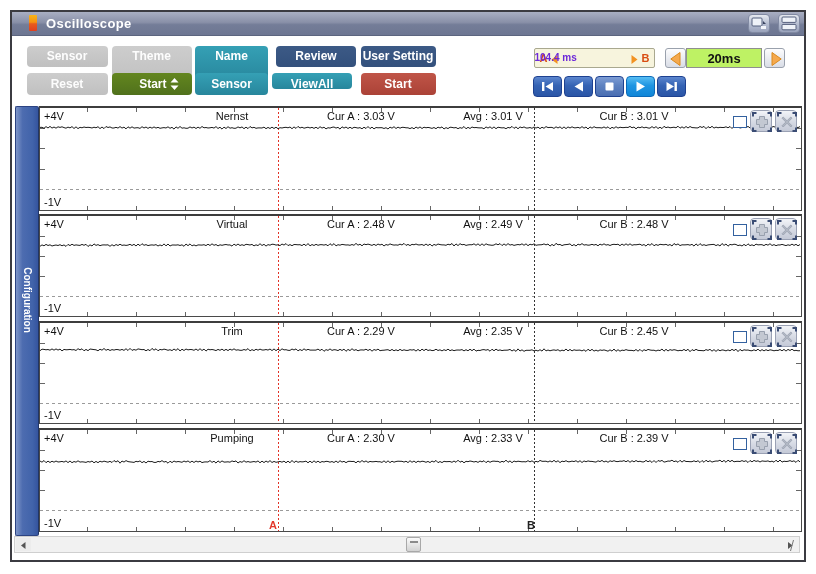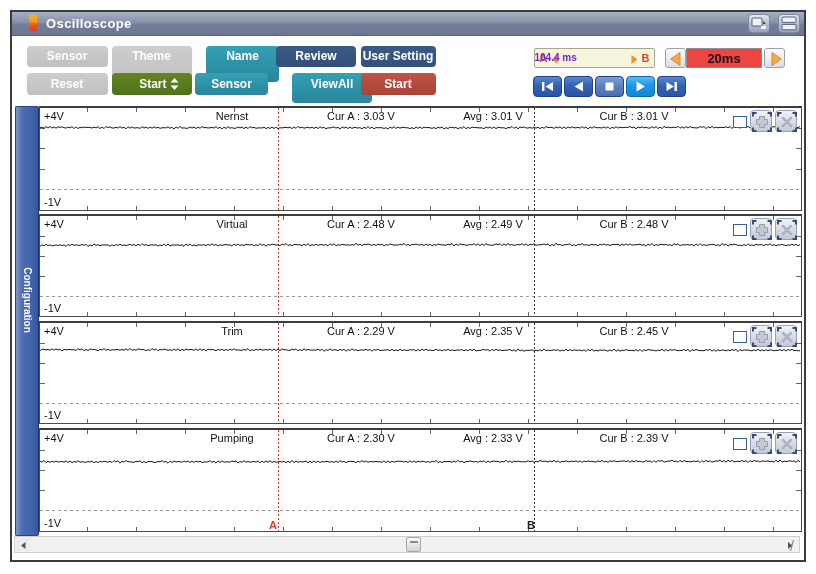--- a/index.html
+++ b/index.html
@@ -37,49 +37,49 @@
   </div>
   <div class="tb-btn" style="right:4px;">
    <svg width="20" height="17" viewBox="0 0 20 17">
           <rect x="3" y="2" width="14" height="5.4" rx="1" fill="#eef2f8" stroke="#55607e"></rect>
           <rect x="3" y="9.4" width="14" height="5.4" rx="1" fill="#eef2f8" stroke="#55607e"></rect>
         </svg>
   </div>
  </div>
 <div class="btn btn-gray" style="left:14.5px;top:34px;width:81px;height:21px;line-height:21px;">Sensor</div>
 <div class="btn btn-gray" style="left:99.5px;top:34px;width:80px;height:38px;line-height:21px;">Theme</div>
-<div class="btn btn-teal" style="left:194px;top:34px;width:73px;height:36px;line-height:21px;">Name</div>
+<div class="btn btn-teal" style="left:183px;top:34px;width:73px;height:36px;line-height:21px;">Name</div>
 <div class="btn btn-blue" style="left:264px;top:34px;width:80px;height:21px;line-height:21px;">Review</div>
 <div class="btn btn-blue" style="left:348.5px;top:34px;width:75px;height:21px;line-height:21px;">User Setting</div>
 <div class="btn btn-gray" style="left:14.5px;top:61px;width:81px;height:22px;line-height:22px;">Reset</div>
 <div class="btn btn-green" style="left:99.5px;top:61px;width:80px;height:22px;line-height:22px;padding-left:15px;">Start <svg width="9" height="12" viewBox="0 0 9 12" style="vertical-align:-2px">
         <path d="M4.5 0 L8.5 4.5 L0.5 4.5 Z" fill="#fff"></path>
         <path d="M4.5 12 L8.5 7.5 L0.5 7.5 Z" fill="#fff"></path>
       </svg></div>
 <div class="btn btn-teal" style="left:183px;top:61px;width:73px;height:22px;line-height:22px;">Sensor</div>
-<div class="btn btn-teal" style="left:280px;top:61px;width:80px;height:30px;line-height:22px;">ViewAll</div>
+<div class="btn btn-teal" style="left:260px;top:61px;width:80px;height:16px;line-height:22px;">ViewAll</div>
 <div class="btn btn-red" style="left:348.5px;top:61px;width:75px;height:22px;line-height:22px;">Start</div>
 
 <div class="abs" style="left:521.5px;top:36px;width:121px;height:20px;background:#f7f4dd;border:1px solid #a9a88f;border-radius:2px;">
  <span style="position:absolute;left:5px;top:3px;font-size:11px;font-weight:bold;color:#d94d12;">A</span>
  <svg class="abs" style="left:16px;top:6px;" width="7" height="9" viewBox="0 0 7 9">
         <path d="M6.5 0 L6.5 9 L0.5 4.5 Z" fill="#f29222"></path>
       </svg>
  <span style="position:absolute;left:0;right:0;top:3px;text-align:left;font-size:10px;font-weight:bold;color:#6d28d9;">104.4 ms</span>
  <svg class="abs" style="right:16px;top:6px;" width="7" height="9" viewBox="0 0 7 9">
         <path d="M0.5 0 L0.5 9 L6.5 4.5 Z" fill="#f29222"></path>
       </svg>
  <span style="position:absolute;right:4px;top:3px;font-size:11px;font-weight:bold;color:#d94d12;">B</span>
 </div>
 <div class="abs" style="left:652.5px;top:36px;width:21px;height:20px;border:1px solid #9aa1ad;border-radius:3px;background:linear-gradient(#fdfdfe,#d9dde6);">
  <svg class="abs" style="left:4px;top:3px;" width="11" height="14" viewBox="0 0 11 14">
         <path d="M10 0.5 L10 13.5 L0.8 7 Z" fill="#f5a94e" stroke="#d98a1f" stroke-width="1"></path>
       </svg>
 </div>
-<div class="abs" style="left:674px;top:36px;width:76px;height:20px;background:#ef4444;border:1px solid #8f8f8f;">
+<div class="abs" style="left:674px;top:36px;width:76px;height:20px;background:#bef264;border:1px solid #8f8f8f;">
  <span style="position:absolute;left:0;right:0;top:2px;text-align:center;font-size:13px;font-weight:bold;color:#111;">20ms</span>
 </div>
 <div class="abs" style="left:751.5px;top:36px;width:21px;height:20px;border:1px solid #9aa1ad;border-radius:3px;background:linear-gradient(#fdfdfe,#d9dde6);">
  <svg class="abs" style="left:6px;top:3px;" width="11" height="14" viewBox="0 0 11 14">
         <path d="M1 0.5 L1 13.5 L10.2 7 Z" fill="#f5a94e" stroke="#d98a1f" stroke-width="1"></path>
       </svg>
 </div>
 <div class="media" style="left:521.3px;"><svg width="27" height="19" viewBox="0 0 27 19">
         <rect x="8" y="5" width="2.4" height="9" fill="#fff"></rect>
         <path d="M19 5 L19 14 L11.5 9.5 Z" fill="#fff"></path>

